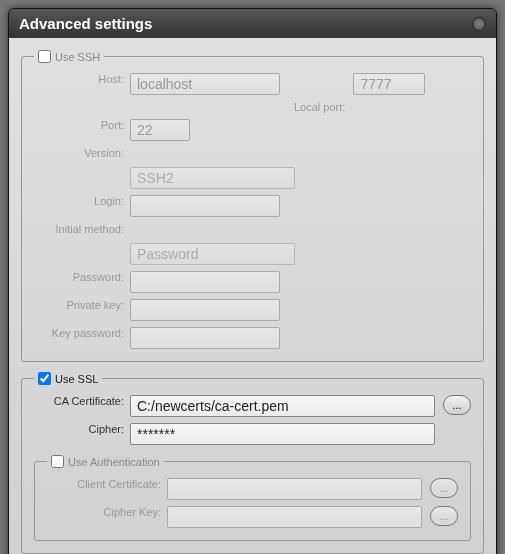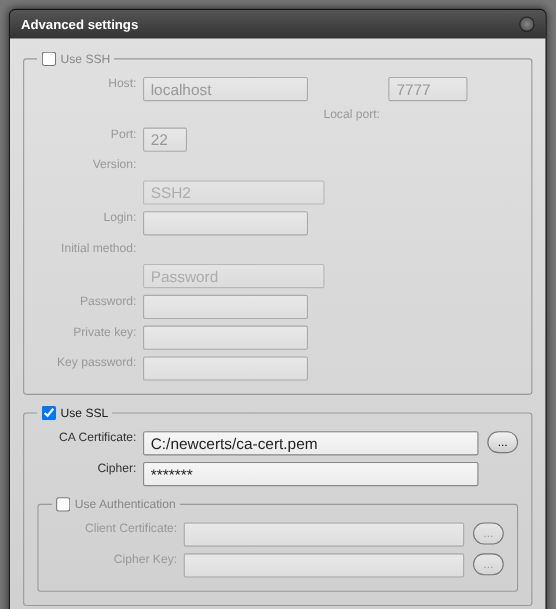--- a/index.html
+++ b/index.html
@@ -15,21 +15,21 @@
   background: linear-gradient(#3a3a3a, #2a2a2a);
   border: 1px solid #111;
   border-radius: 6px;
   box-shadow: 0 0 8px rgba(0,0,0,0.6);
   overflow: hidden;
 }
 .titlebar {
   background: linear-gradient(#555, #333);
   color: #fff;
   font-weight: bold;
-  font-size: 12px;
+  font-size: 15px;
   padding: 6px 10px;
   display: flex;
   justify-content: space-between;
   align-items: center;
 }
 .titlebar .close {
   width: 14px; height: 14px;
   border-radius: 50%;
   background: radial-gradient(#888, #444);
   border: 1px solid #222;
@@ -95,21 +95,21 @@
 select.sel {
   appearance: none;
   background-image: linear-gradient(45deg, transparent 45%, #555 45%, #555 55%, transparent 55%),
                     linear-gradient(-45deg, transparent 45%, #555 45%, #555 55%, transparent 55%);
   background-position: right 10px top 9px, right 5px top 9px;
   background-size: 5px 5px, 5px 5px;
   background-repeat: no-repeat;
   padding-right: 20px;
 }
 .w150 { width: 150px; }
-.w60  { width: 40px; }
+.w60  { width: 60px; }
 .w72  { width: 72px; }
 .w165 { width: 165px; margin-top: 20px; }
 .grow { flex: 1; }
 .dots-btn {
   width: 28px; height: 20px;
   margin-left: 8px;
   border: 1px solid #777;
   border-radius: 10px;
   background: linear-gradient(#f2f2f2, #cfcfcf);
   font-size: 11px;

